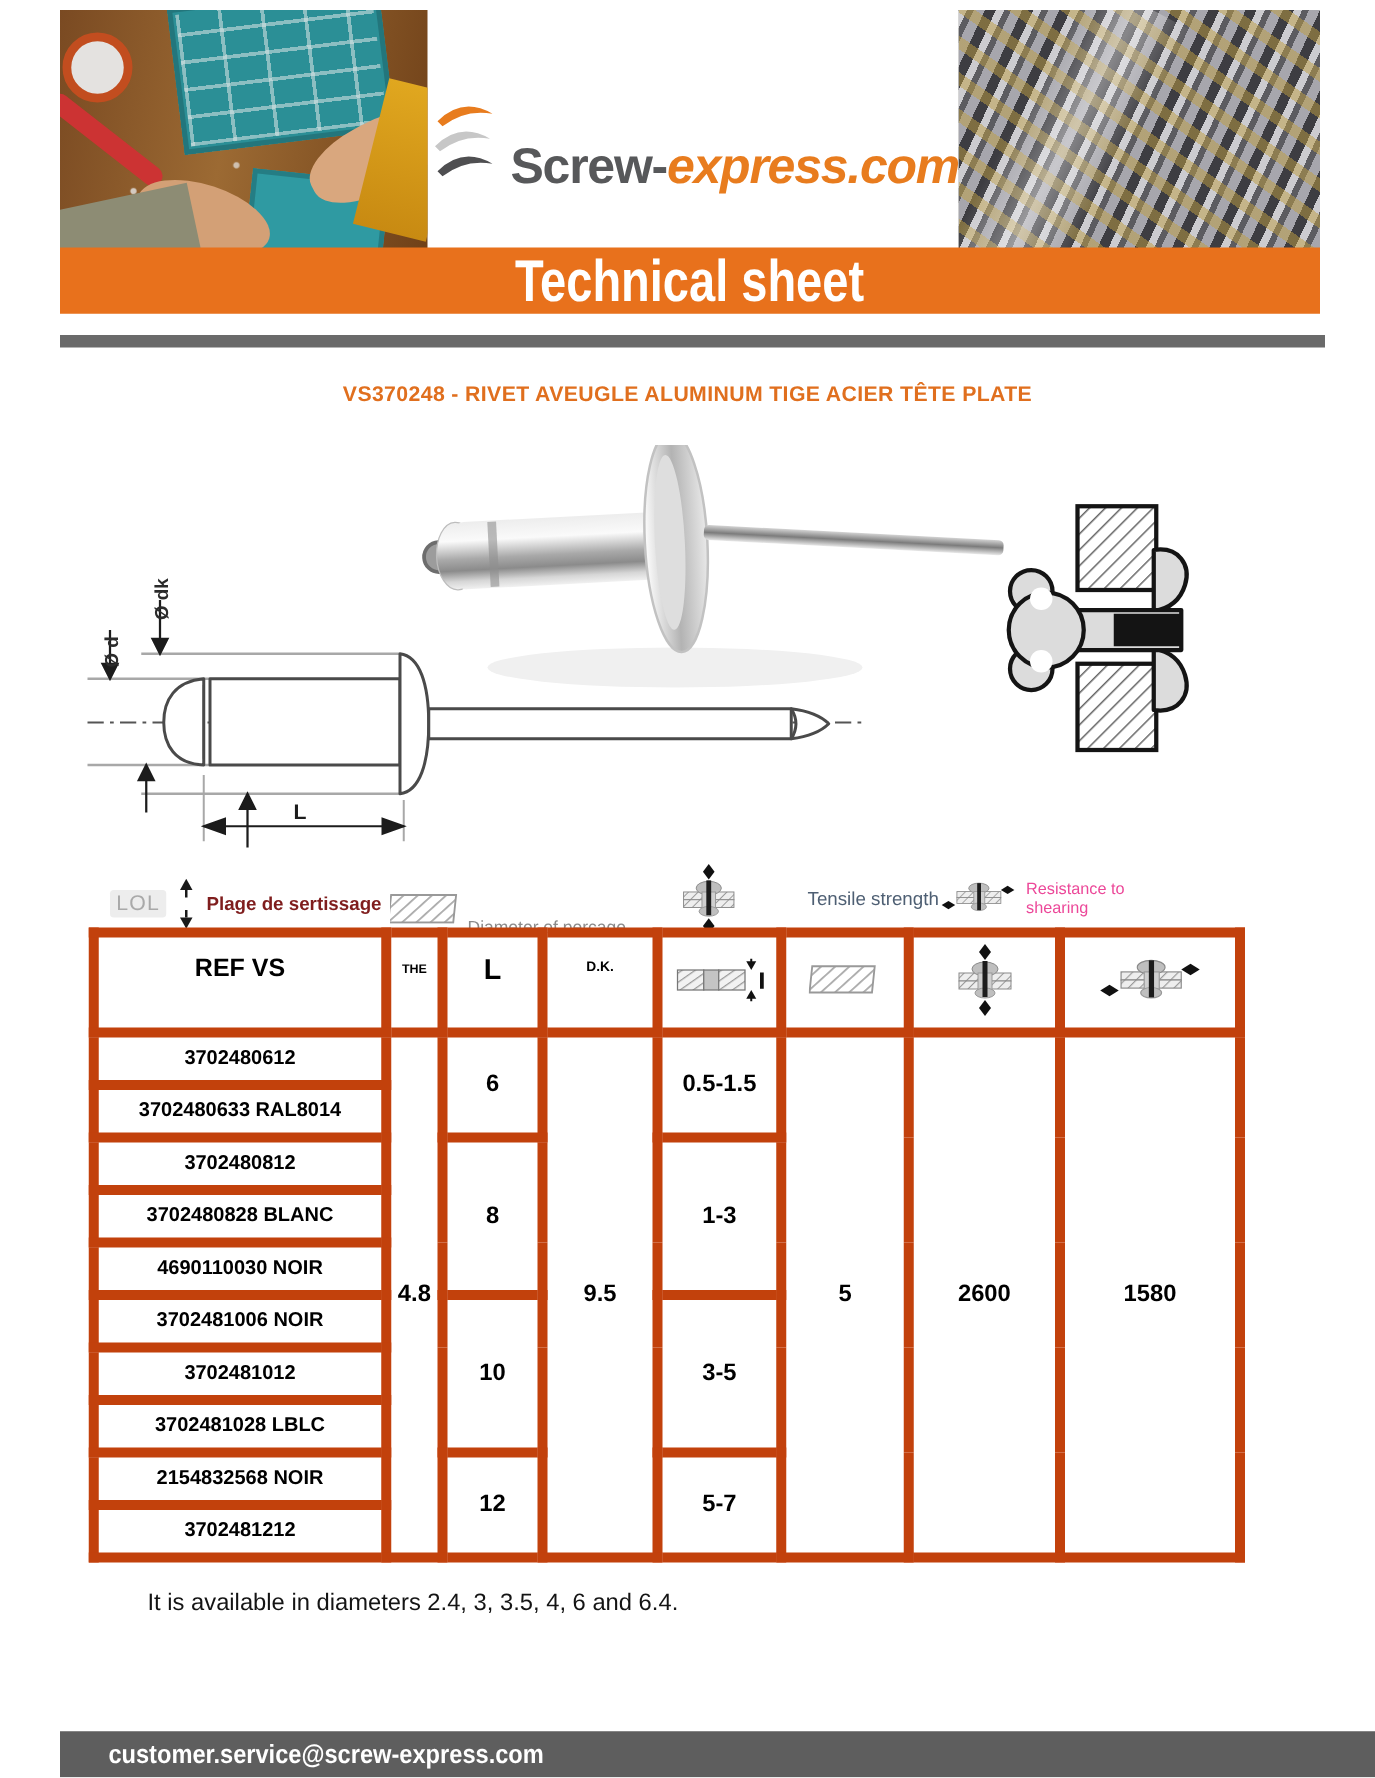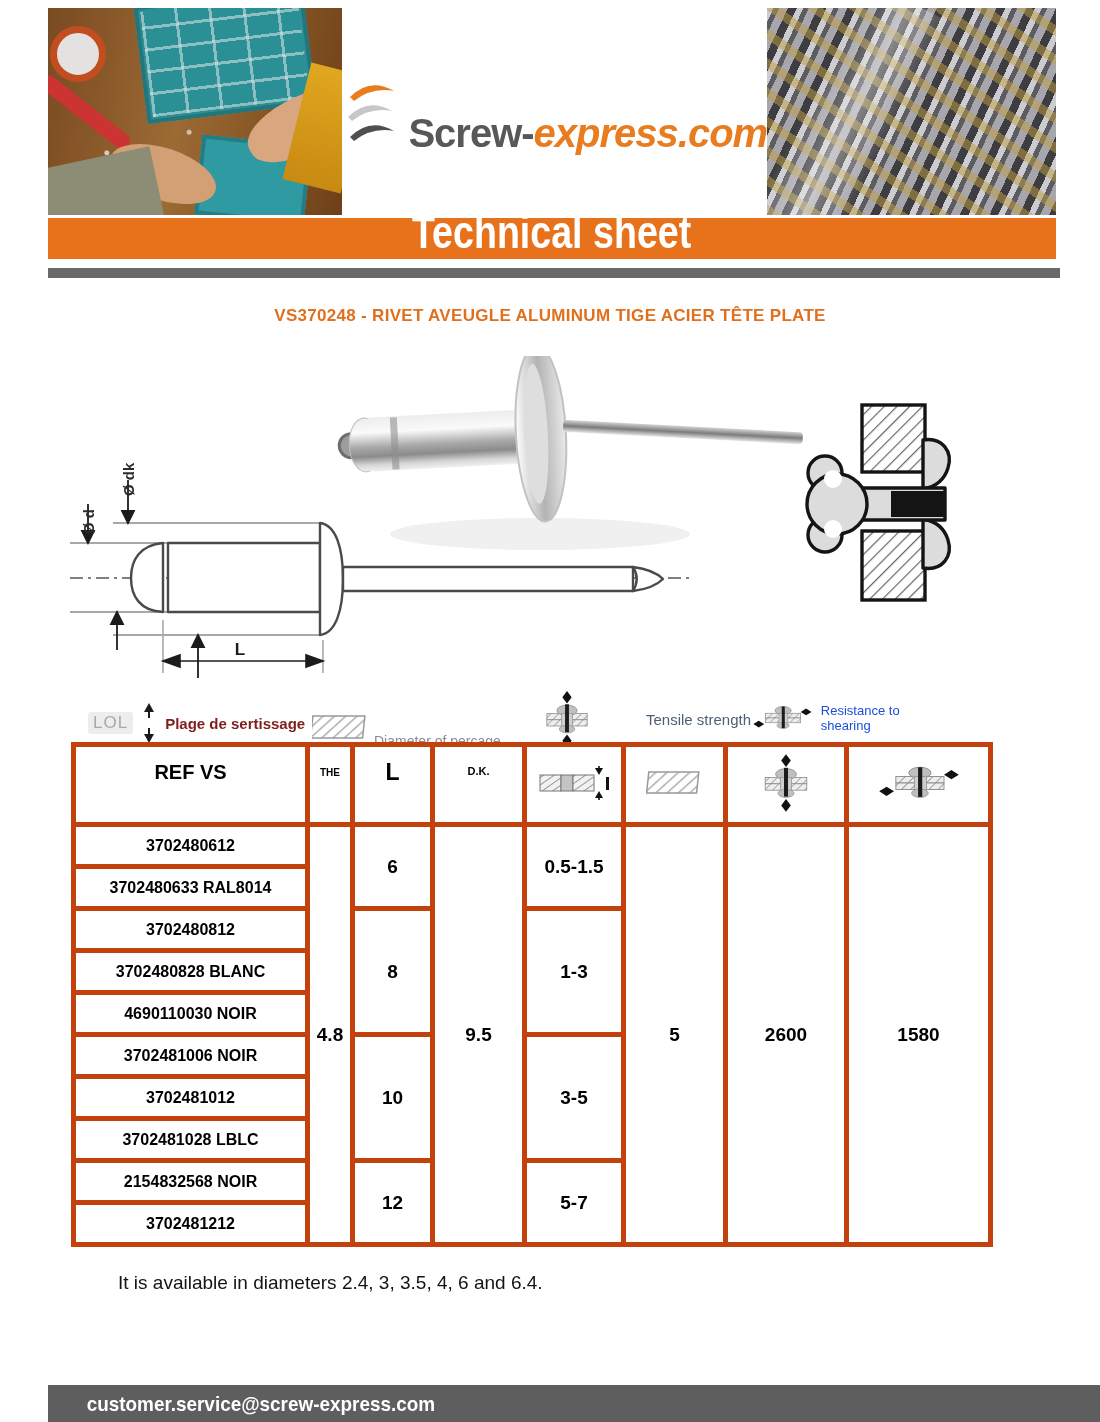--- a/index.html
+++ b/index.html
@@ -32,42 +32,42 @@
   .tape { position:absolute; left:2px; top:18px; width:56px; height:56px; border-radius:50%; background:#e4e2e0; border:7px solid #c24d1f; }
   .driver { position:absolute; left:-18px; top:96px; width:110px; height:16px; background:#c33; transform:rotate(38deg); border-radius:8px; }
   .ytool { position:absolute; right:-14px; top:60px; width:60px; height:120px; background:linear-gradient(180deg,#e0a71f,#c88a12); transform:rotate(14deg); }
   .scatter { position:absolute; inset:0; background:
       radial-gradient(circle at 20% 70%, rgba(230,230,230,.8) 0 2px, transparent 3px),
       radial-gradient(circle at 35% 82%, rgba(230,230,230,.8) 0 2px, transparent 3px),
       radial-gradient(circle at 10% 45%, rgba(230,230,230,.7) 0 2px, transparent 3px),
       radial-gradient(circle at 48% 60%, rgba(230,230,230,.7) 0 2px, transparent 3px),
       radial-gradient(circle at 70% 90%, rgba(230,230,230,.7) 0 2px, transparent 3px); }
 
-  .banner { position:absolute; left:48px; top:218px; width:1008px; height:41px; background:#e8711c; display:flex; align-items:flex-end; justify-content:center; }
+  .banner { position:absolute; left:48px; top:198px; width:1008px; height:53px; background:#e8711c; display:flex; align-items:center; justify-content:center; }
   .banner-text { color:#fff; font-weight:bold; font-size:47px; transform:scaleX(.8); white-space:nowrap; }
   .gray-strip { position:absolute; left:48px; top:268px; width:1012px; height:10px; background:#6a6a6a; }
 
   
   .sheet-title { position:absolute; left:0; top:306px; width:1100px; text-align:center; color:#e06f1e; font-weight:bold; font-size:17px; letter-spacing:.3px; }
 
   
   .fig { position:absolute; }
 
   
   .legend { position:absolute; left:0; top:693px; width:924px; height:50px; }
   .legend .li { position:absolute; display:flex; align-items:center; gap:8px; }
   .lol { color:#a9a9a9; font-size:17px; letter-spacing:1px; background:#ededed; padding:1px 5px; border-radius:3px; }
   .leg1 { font-size:15px; font-weight:bold; color:#7f1d1d; }
   .leg2 { font-size:14px; color:#8b8b8b;margin-top:28px; }
   .leg3 { font-size:15px; color:#4e5f73;margin-left:40px; }
-  .leg4 { font-size:13px; color:#1d4ed8; }
+  .leg4 { font-size:13px; color:#ec4899; }
 
   
   table.spec { position:absolute; left:71px; top:742px; width:917px; border-collapse:collapse; table-layout:fixed; }
-  table.spec th, table.spec td { border:5px solid #c2410c; background:#fff; text-align:center; }
+  table.spec th, table.spec td { border:8px solid #c2410c; background:#fff; text-align:center; }
   table.spec thead tr { height:80px; }
   table.spec tbody tr { height:42px; }
   th.ref-h { font-size:20px; font-weight:bold; vertical-align:top; padding-top:14px; }
   th.the-h { font-size:10px; font-weight:bold; vertical-align:top; padding-top:20px; }
   th.l-h   { font-size:23px; font-weight:bold; vertical-align:top; padding-top:12px; }
   th.dk-h  { font-size:11px; font-weight:bold; vertical-align:top; padding-top:18px; }
   th.icon-h { vertical-align:middle; }
   td.ref { font-size:16px; font-weight:bold; }
   td.num { font-size:19px; font-weight:bold; }
 

